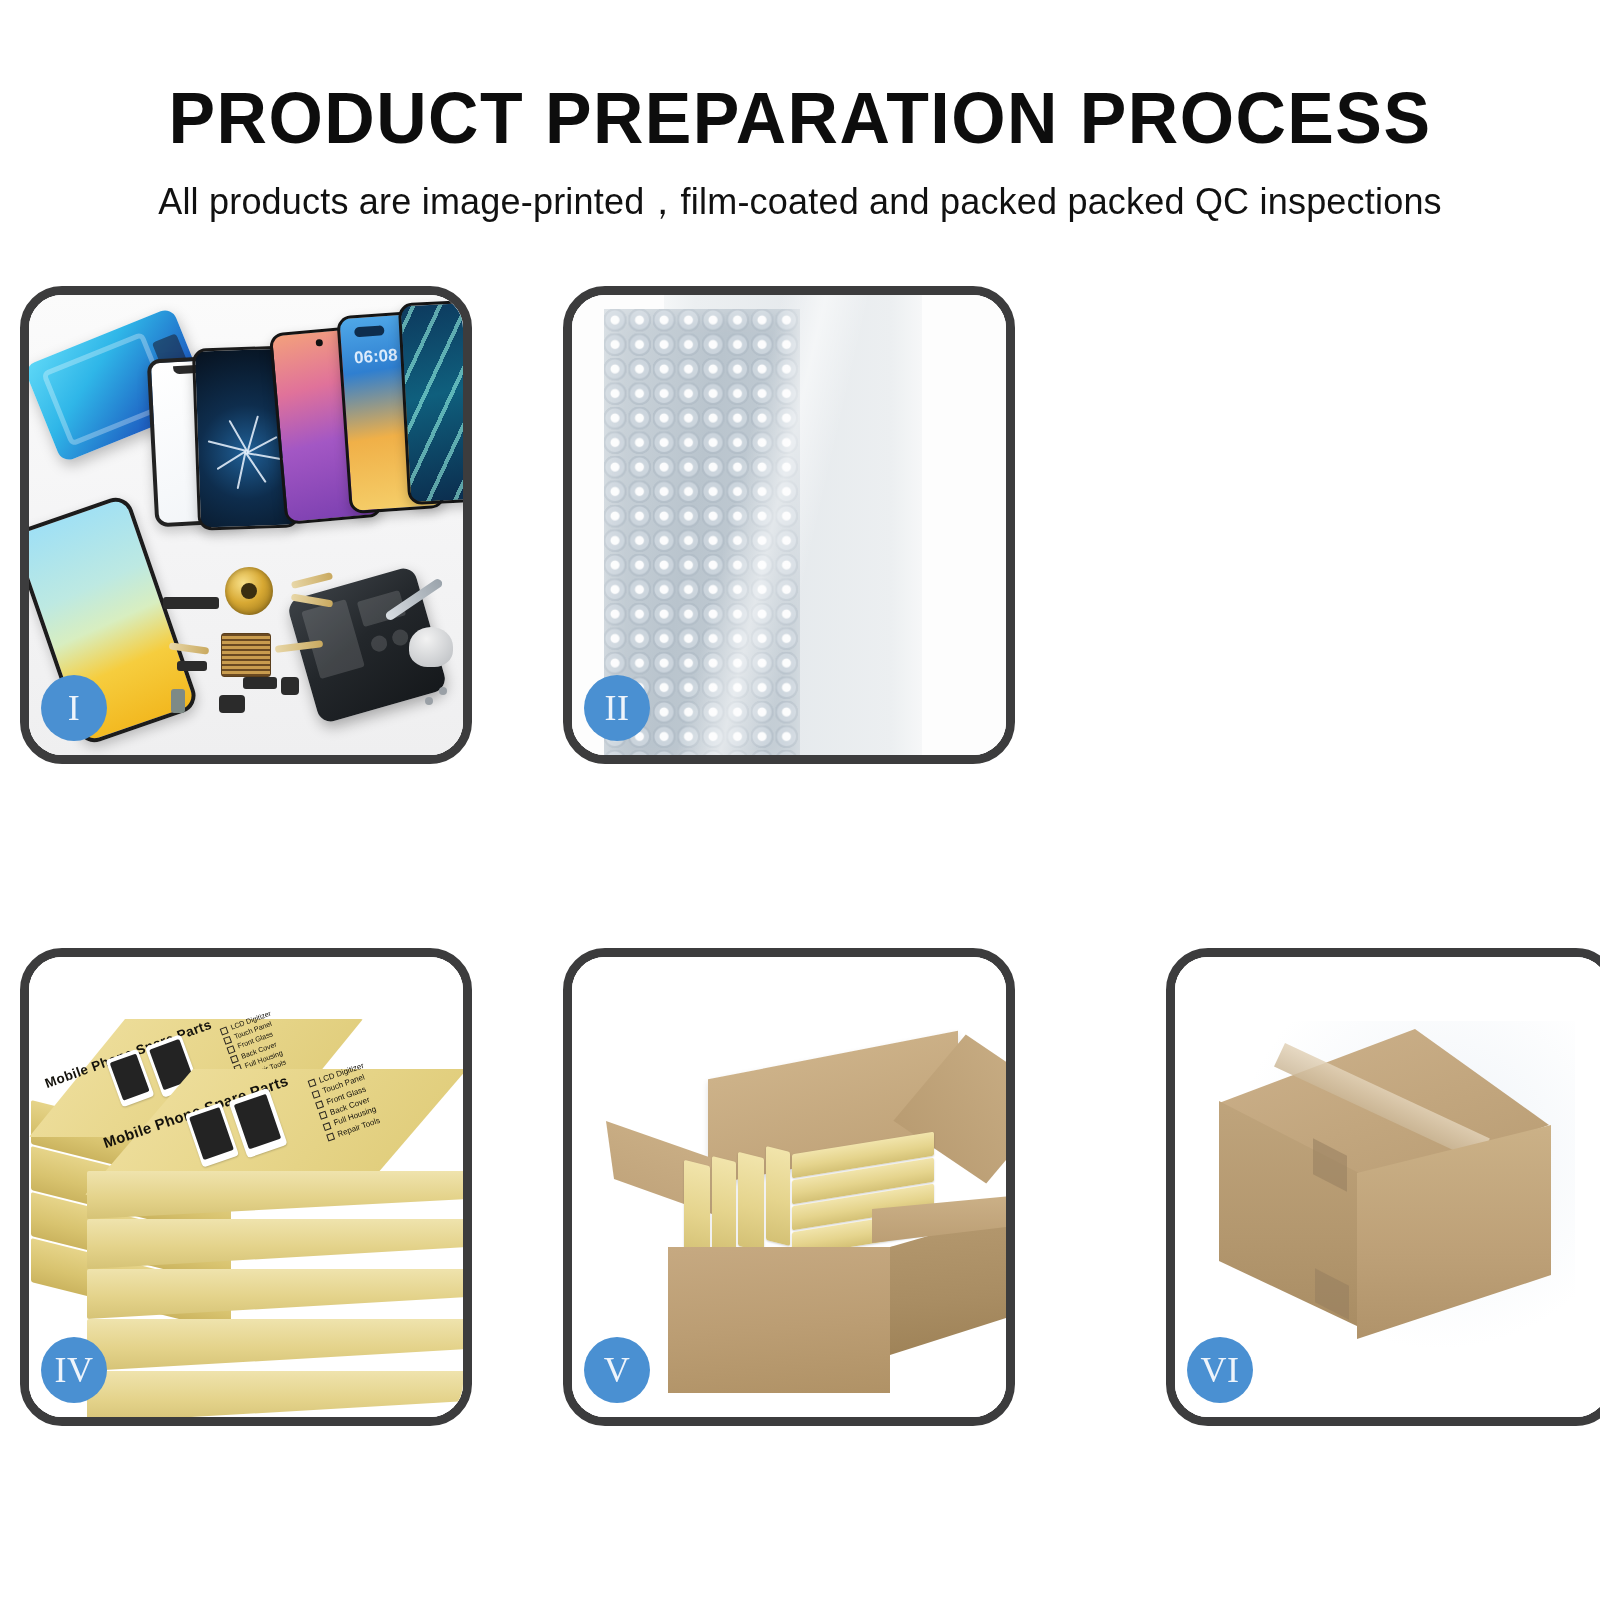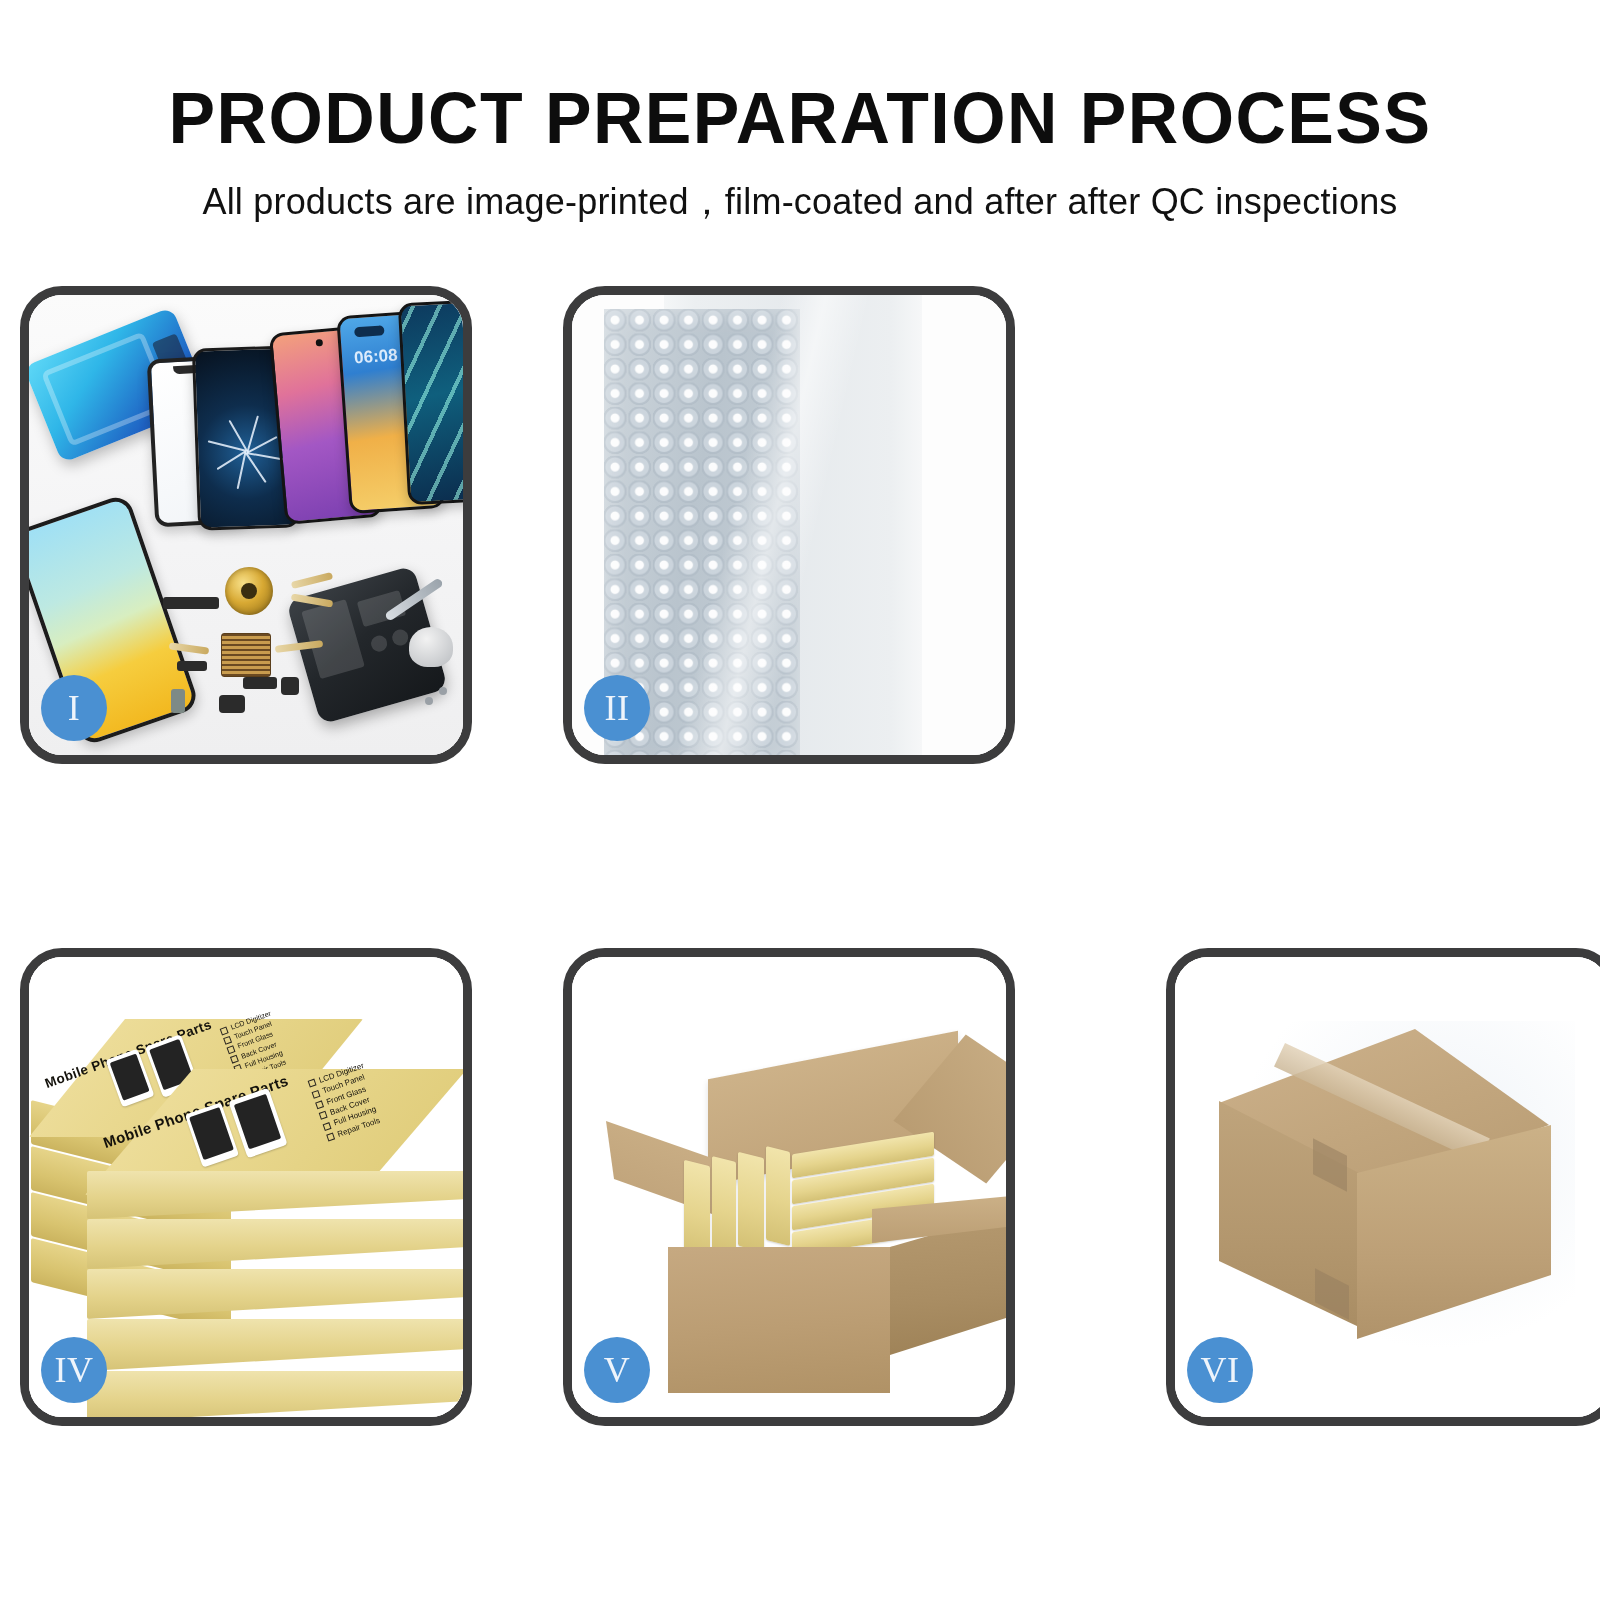--- a/index.html
+++ b/index.html
@@ -256,21 +256,21 @@
      transform:rotate(25deg);transform-origin:left top;}
   .s-tab{position:absolute;background:rgba(150,126,94,.55);}
   .s-shadow{position:absolute;left:60px;top:64px;width:340px;height:330px;
      background:radial-gradient(ellipse at 60% 40%,rgba(200,215,230,.30),rgba(255,255,255,0) 70%);}
 </style>
 </head>
 <body>
 
 <div class="header">
   <h1 class="title">PRODUCT PREPARATION PROCESS</h1>
-  <p class="subtitle">All products are image-printed，film-coated and after after QC inspections</p>
+  <p class="subtitle">All products are image-printed，film-coated and packed packed QC inspections</p>
 </div>
 
 <div class="grid">
 
   <div class="panel p1">
     <div class="clip">
       <div class="scene1">
 
         <div class="adh"></div>
 

